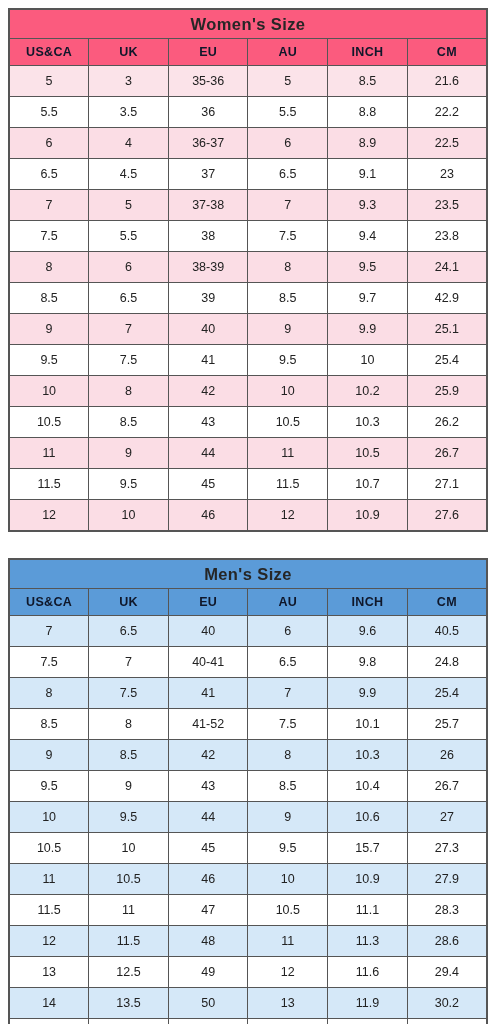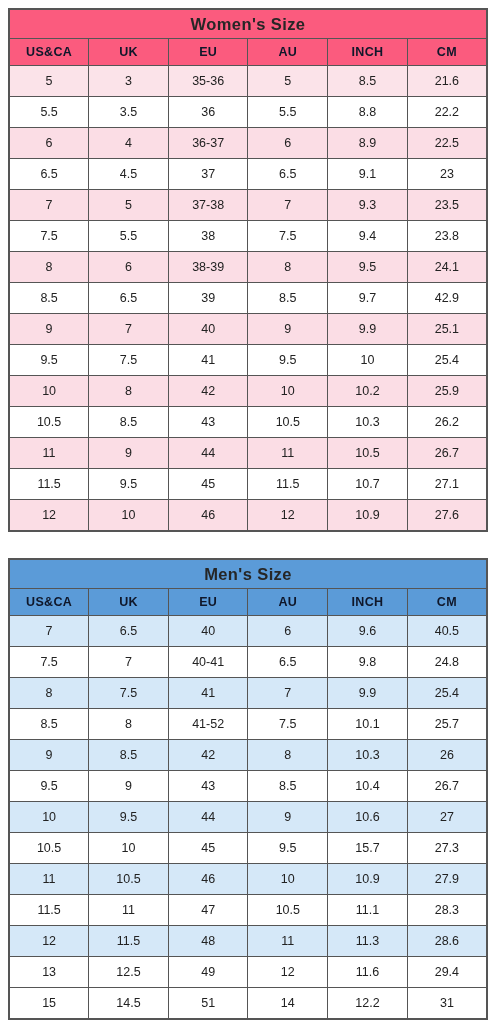--- a/index.html
+++ b/index.html
@@ -334,20 +334,28 @@
         <td>28.6</td>
       </tr>
       <tr>
         <td>13</td>
         <td>12.5</td>
         <td>49</td>
         <td>12</td>
         <td>11.6</td>
         <td>29.4</td>
       </tr>
+      <tr class="alt">
+        <td>14</td>
+        <td>13.5</td>
+        <td>50</td>
+        <td>13</td>
+        <td>11.9</td>
+        <td>30.2</td>
+      </tr>
       <tr>
         <td>15</td>
         <td>14.5</td>
         <td>51</td>
         <td>14</td>
         <td>12.2</td>
         <td>31</td>
       </tr>
     </tbody>
   </table>

